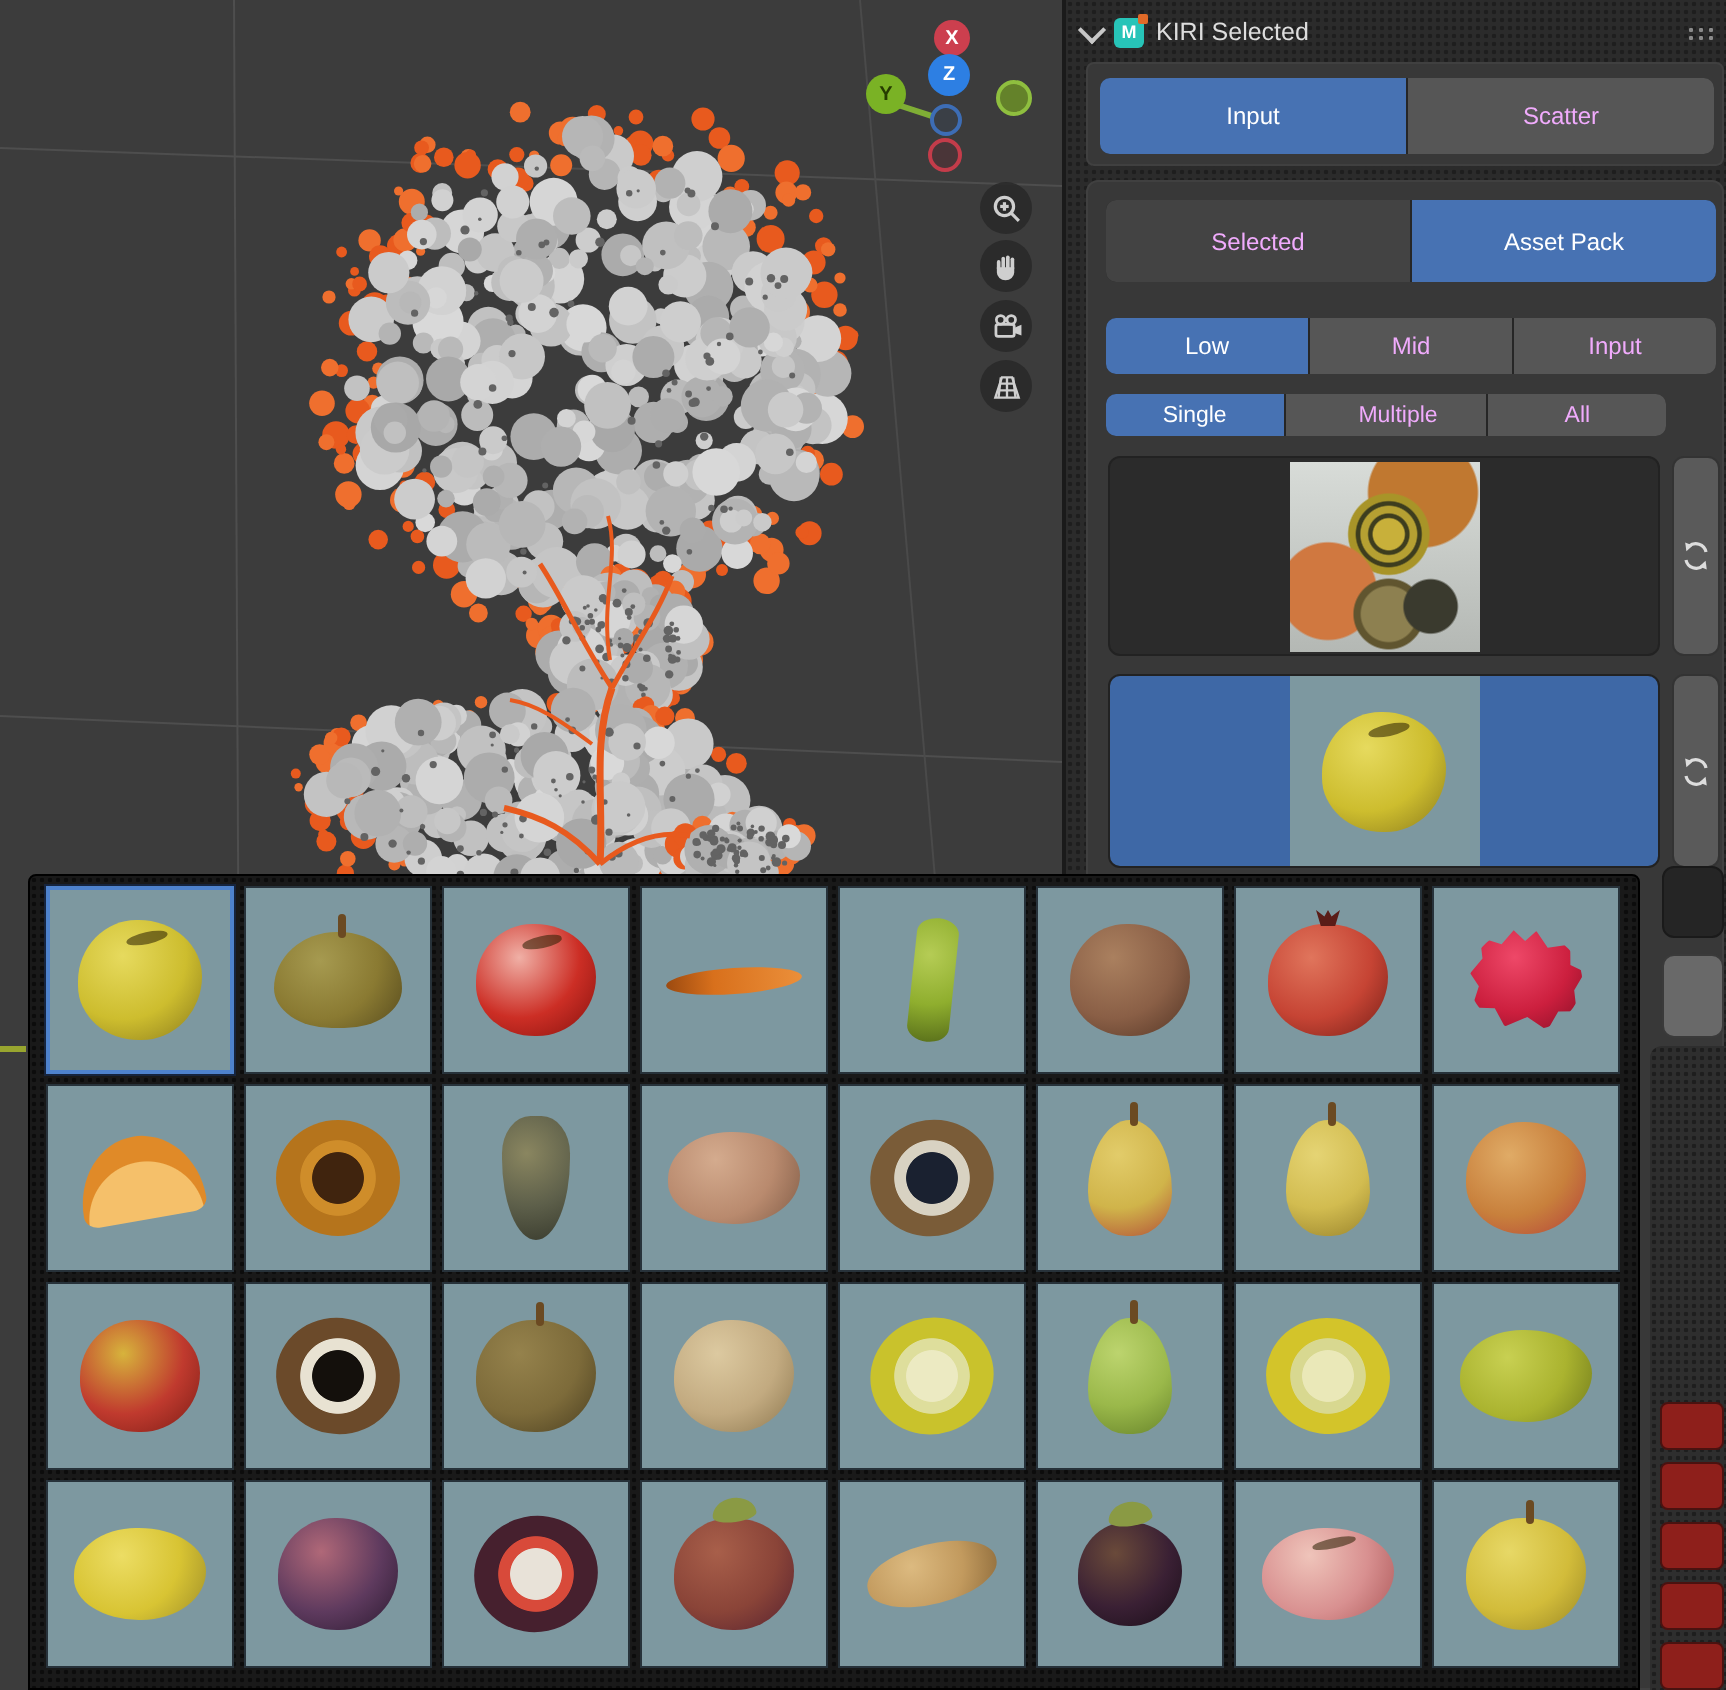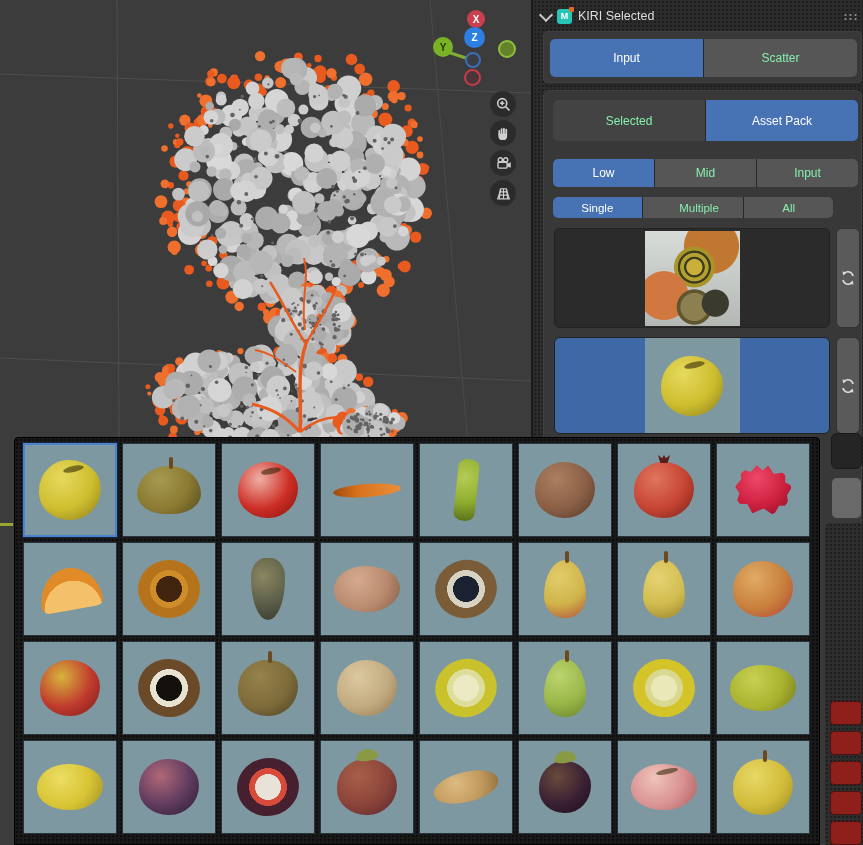--- a/index.html
+++ b/index.html
@@ -24,21 +24,21 @@
   .chev{width:8px;height:8px;border-right:2px solid #c8c8c8;border-bottom:2px solid #c8c8c8;
         transform:rotate(45deg);margin-left:4px;margin-top:-3px;cursor:pointer;}
   .kiri-icon{position:relative;width:15px;height:15px;border-radius:3px;background:#27c4b8;
         display:flex;align-items:center;justify-content:center;color:#fff;font-size:9px;font-weight:bold;}
   .kiri-icon:after{content:"";position:absolute;right:-2px;top:-2px;width:5px;height:5px;border-radius:1px;background:#e06a28;}
   .panel-title{color:#dddddd;font-size:12.5px;}
   .grip{margin-left:auto;margin-right:4px;width:14px;height:7px;
         background-image:radial-gradient(circle,#8a8a8a 1px,transparent 1.2px);background-size:5px 4px;cursor:grab;}
   .box{position:absolute;background:#383838;border-radius:4px;border:1px solid #404040;box-sizing:border-box;}
   .seg{position:absolute;display:flex;border-radius:5px;overflow:hidden;gap:1px;background:#262626;}
-  .seg > div{flex:1;display:flex;align-items:center;justify-content:center;color:#86efac;
+  .seg > div{flex:1;display:flex;align-items:center;justify-content:center;color:#f0abfc;
              font-size:12px;background:#565656;cursor:pointer;}
   .seg > div.active{background:#4772b3;color:#fff;}
   .seg > div.darker{background:#434343;}
   .asset-row{position:absolute;border-radius:6px;border:1px solid #222;box-sizing:border-box;
              display:flex;align-items:center;justify-content:center;cursor:pointer;}
   .thumb{width:95px;height:95px;position:relative;overflow:hidden;}
   .refresh-btn{position:absolute;width:24px;border-radius:6px;background:#5a5a5a;border:1px solid #333;
                box-sizing:border-box;display:flex;align-items:center;justify-content:center;cursor:pointer;}
   .mini-btn{position:absolute;border-radius:6px;box-sizing:border-box;cursor:pointer;}
   .slot-col{position:absolute;background:#2e2e2e;

